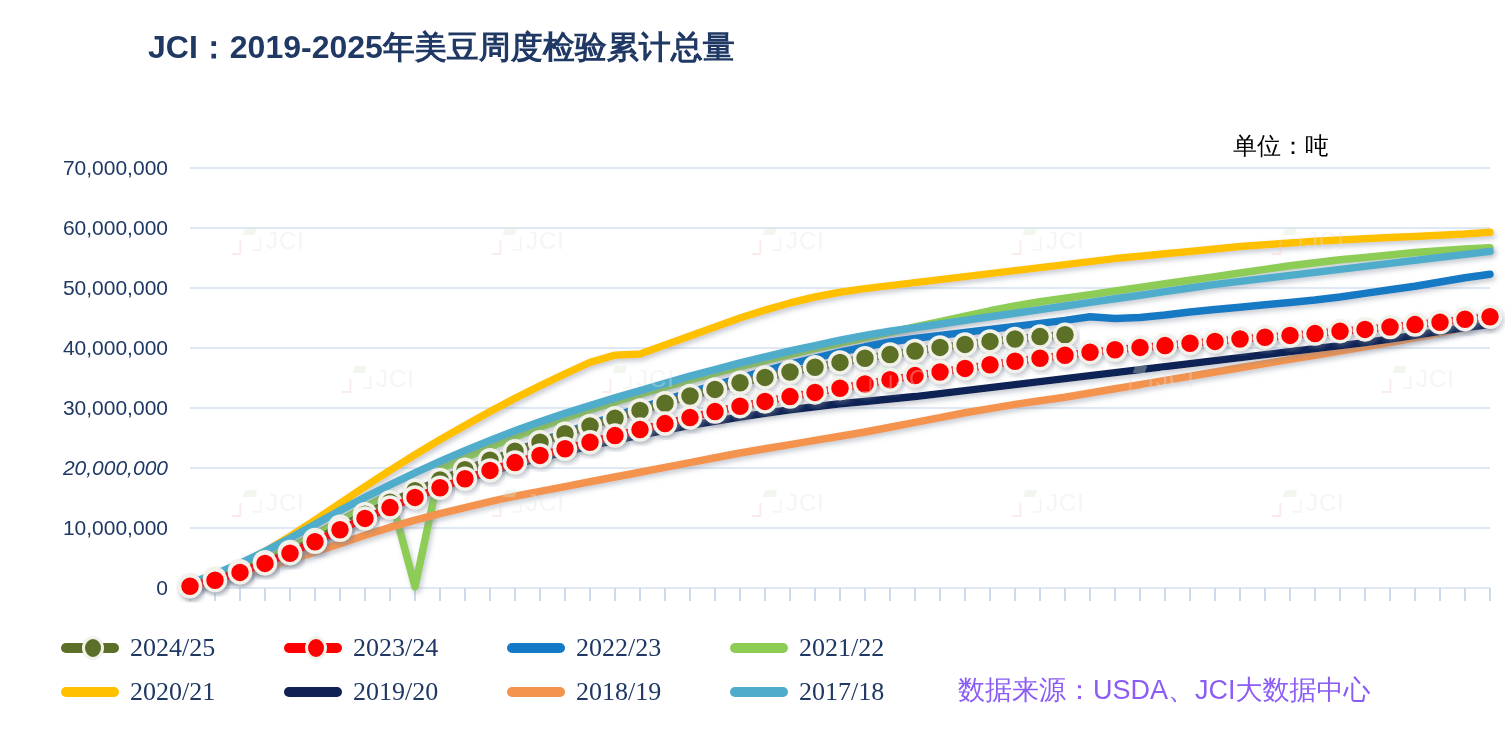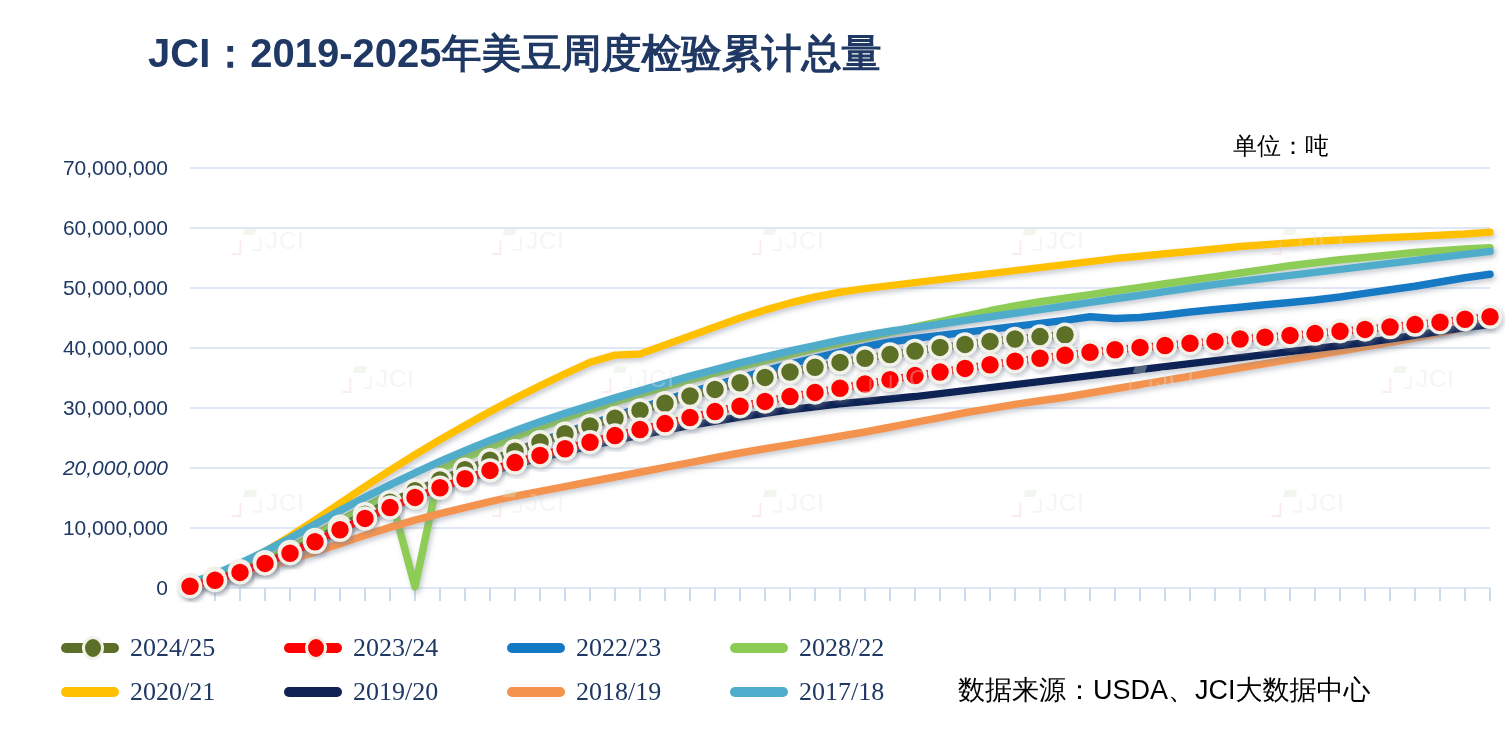--- a/index.html
+++ b/index.html
@@ -6,21 +6,21 @@
   body{
     width:1508px;height:745px;background:#ffffff;
     font-family:"Liberation Sans","DejaVu Sans",sans-serif;
     overflow:hidden;position:relative;
   }
   #chart-root{position:absolute;left:0;top:0;width:1508px;height:745px;}
 
   
   #chart-title{
     position:absolute;left:148px;top:26px;
-    font-size:40px;font-weight:bold;letter-spacing:0px;
+    font-size:32px;font-weight:bold;letter-spacing:0px;
     color:#1F3864;white-space:nowrap;
     font-family:"Liberation Sans","DejaVu Sans",sans-serif;
   }
 
   
   #unit-label{
     position:absolute;left:1233px;top:130px;
     font-size:24px;color:#000000;white-space:nowrap;
   }
 
@@ -88,21 +88,21 @@
     border:3px solid #f2f1ea;box-sizing:border-box;
   }
   .legend-label{
     font-size:26px;color:#1F3864;margin-left:8px;white-space:nowrap;
     font-family:"Liberation Serif","DejaVu Serif",serif;
   }
 
   
   #source-note{
     position:absolute;left:958px;top:672px;
-    font-size:27px;color:#000000;white-space:nowrap;
+    font-size:27px;color:#8b5cf6;white-space:nowrap;
   }
 </style>
 </head>
 <body>
 
 <div id="chart-root">
 
   <div id="chart-title">JCI：2019-2025年美豆周度检验累计总量</div>
 
   <div id="unit-label">单位：吨</div>
@@ -421,21 +421,21 @@
         <div class="legend-item">
           <div class="legend-swatch">
             <div class="legend-line" style="background: rgb(19, 121, 196);"></div>
           </div>
           <span class="legend-label">2022/23</span>
         </div>
         <div class="legend-item">
           <div class="legend-swatch">
             <div class="legend-line" style="background: rgb(141, 204, 84);"></div>
           </div>
-          <span class="legend-label">2028/22</span>
+          <span class="legend-label">2021/22</span>
         </div>
       </div>
       <div class="legend-row" style="top: 44px;">
         <div class="legend-item">
           <div class="legend-swatch">
             <div class="legend-line" style="background: rgb(255, 192, 0);"></div>
           </div>
           <span class="legend-label">2020/21</span>
         </div>
         <div class="legend-item">

